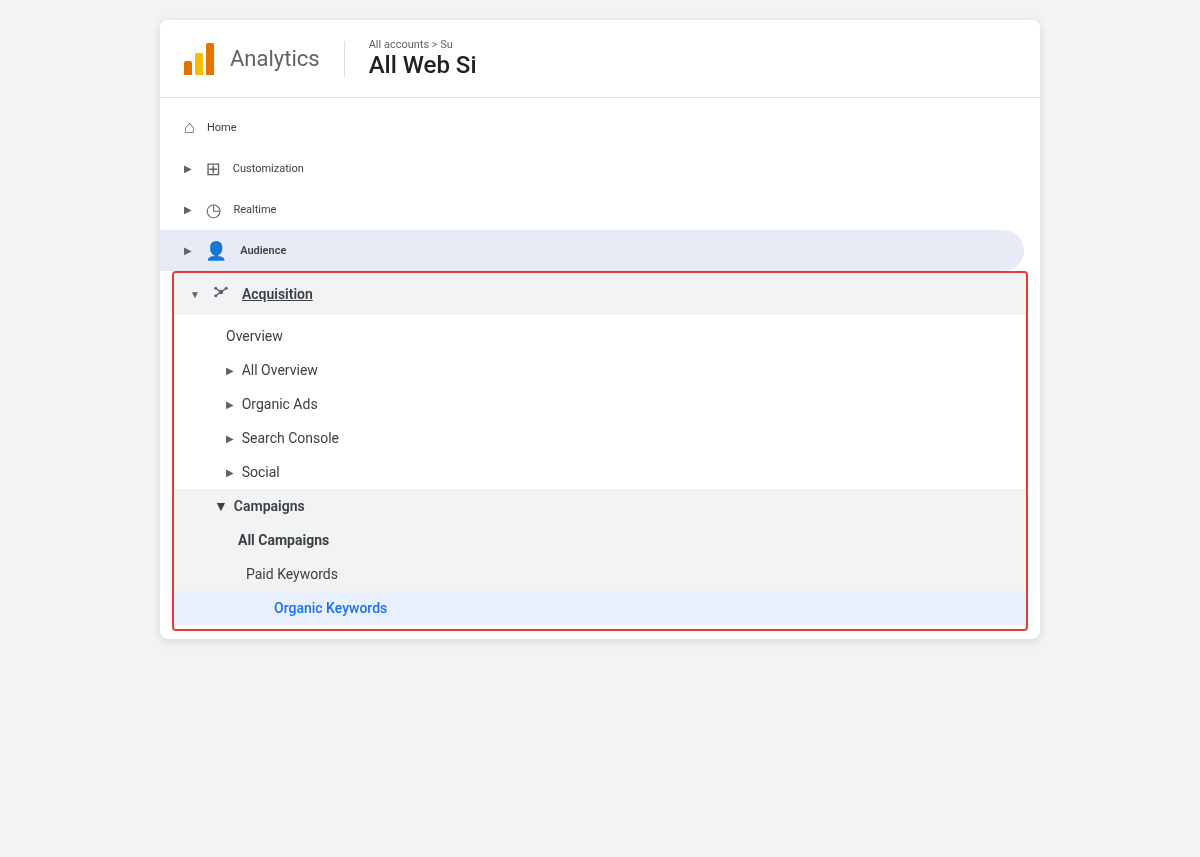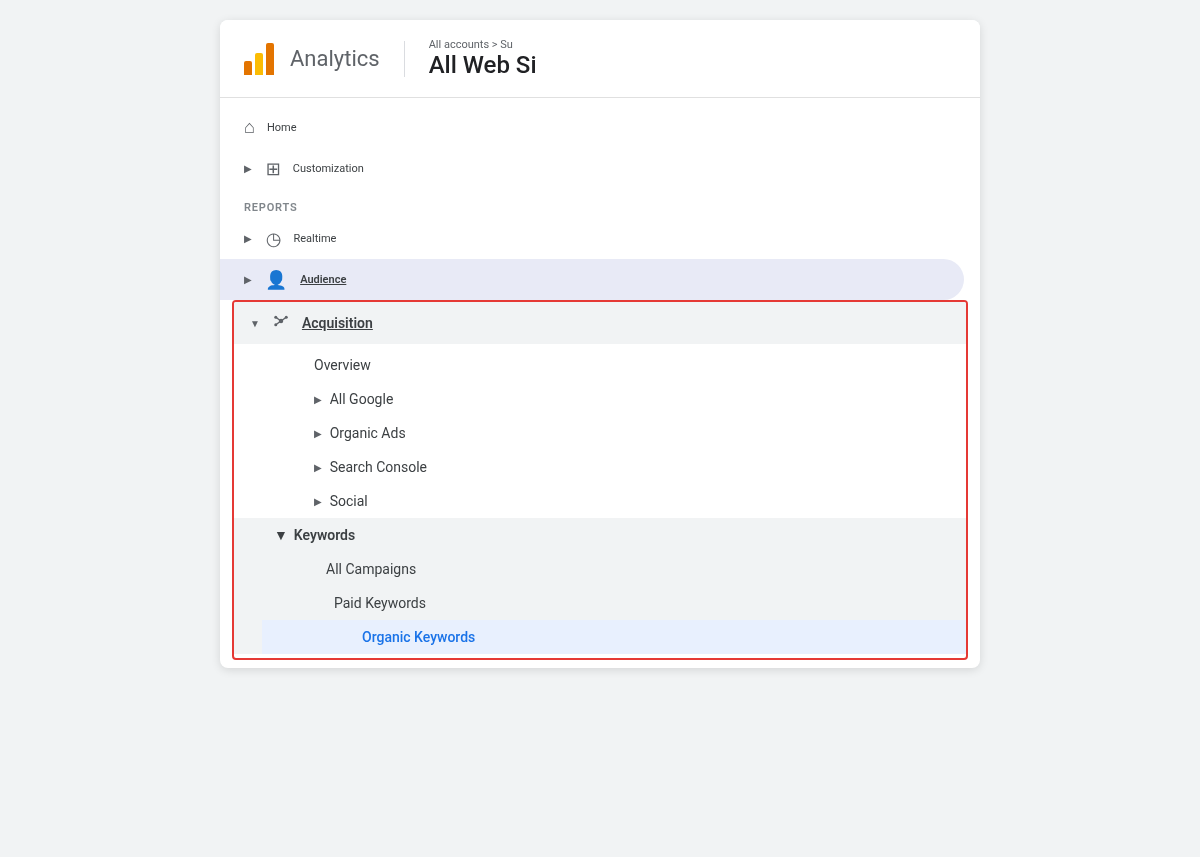--- a/index.html
+++ b/index.html
@@ -8,21 +8,21 @@
       height: 857px;
       background: #f1f3f4;
       font-family: 'Google Sans', Roboto, Arial, sans-serif;
       display: flex;
       align-items: flex-start;
       justify-content: center;
       padding-top: 20px;
     }
 
     .container {
-      width: 760px;
+      width: 880px;
       background: #fff;
       border-radius: 8px;
       box-shadow: 0 2px 10px rgba(0,0,0,0.12);
       overflow: hidden;
     }
 
     
     .header {
       display: flex;
       align-items: center;
@@ -164,21 +164,20 @@
     }
 
     .sub-item {
       padding: 9px 24px 9px 52px;
       font-size: 14px;
       color: #3c4043;
       cursor: pointer;
       display: flex;
       align-items: center;
       gap: 8px;
-      margin-left: 28px;
     }
 
     .sub-item .chevron {
       font-size: 10px;
       color: #5f6368;
     }
 
     .sub-item.active-blue {
       color: #1a73e8;
       background: #e8f0fe;
@@ -230,32 +229,31 @@
       <span class="icon">⌂</span>
       <span class="label">Home</span>
     </div>
 
     <div class="nav-item">
       <span class="chevron">▶</span>
       <span class="icon">⊞</span>
       <span class="label">Customization</span>
     </div>
 
-    <div class="section-label">REPORTS</div>
 
     <div class="nav-item">
       <span class="chevron">▶</span>
       <span class="icon">◷</span>
       <span class="label">Realtime</span>
     </div>
 
     <div class="nav-item active">
       <span class="chevron">▶</span>
       <span class="icon">👤</span>
-      <span class="label" style="font-weight:600;text-decoration:underline;">Audience</span>
+      <span class="label" style="font-weight:600;">Audience</span>
     </div>
 
     <div class="acquisition-section">
 
       <div class="acq-header">
         <span class="chevron-down">▼</span>
         <span class="icon">
           <svg width="18" height="18" viewBox="0 0 24 24" fill="none">
             <circle cx="12" cy="12" r="3" fill="#5f6368"></circle>
             <line x1="12" y1="12" x2="5" y2="7" stroke="#5f6368" stroke-width="2"></line>
@@ -270,45 +268,45 @@
       </div>
 
       <div class="acq-sub-items">
 
         <div class="sub-item">
           <span class="label">Overview</span>
         </div>
 
         <div class="sub-item">
           <span class="chevron">▶</span>
-          <span class="label">All Google</span>
+          <span class="label">All Overview</span>
         </div>
 
         <div class="sub-item">
           <span class="chevron">▶</span>
           <span class="label">Organic Ads</span>
         </div>
 
         <div class="sub-item">
           <span class="chevron">▶</span>
           <span class="label">Search Console</span>
         </div>
 
         <div class="sub-item">
           <span class="chevron">▶</span>
           <span class="label">Social</span>
         </div>
 
         <div class="campaigns-wrapper">
           <div class="campaigns-header">
             <span class="chevron-down">▼</span>
-            <span class="label">Keywords</span>
+            <span class="label">Campaigns</span>
           </div>
           <div class="campaigns-sub-items">
-            <div class="sub-item" style="">
+            <div class="sub-item" style="font-weight:bold;">
               <span class="label">All Campaigns</span>
             </div>
             <div class="sub-item" style="padding-left:72px;">
               <span class="label">Paid Keywords</span>
             </div>
             <div class="sub-item active-blue" style="padding-left:100px;">
               <span class="label">Organic Keywords</span>
             </div>
           </div>
         </div>

